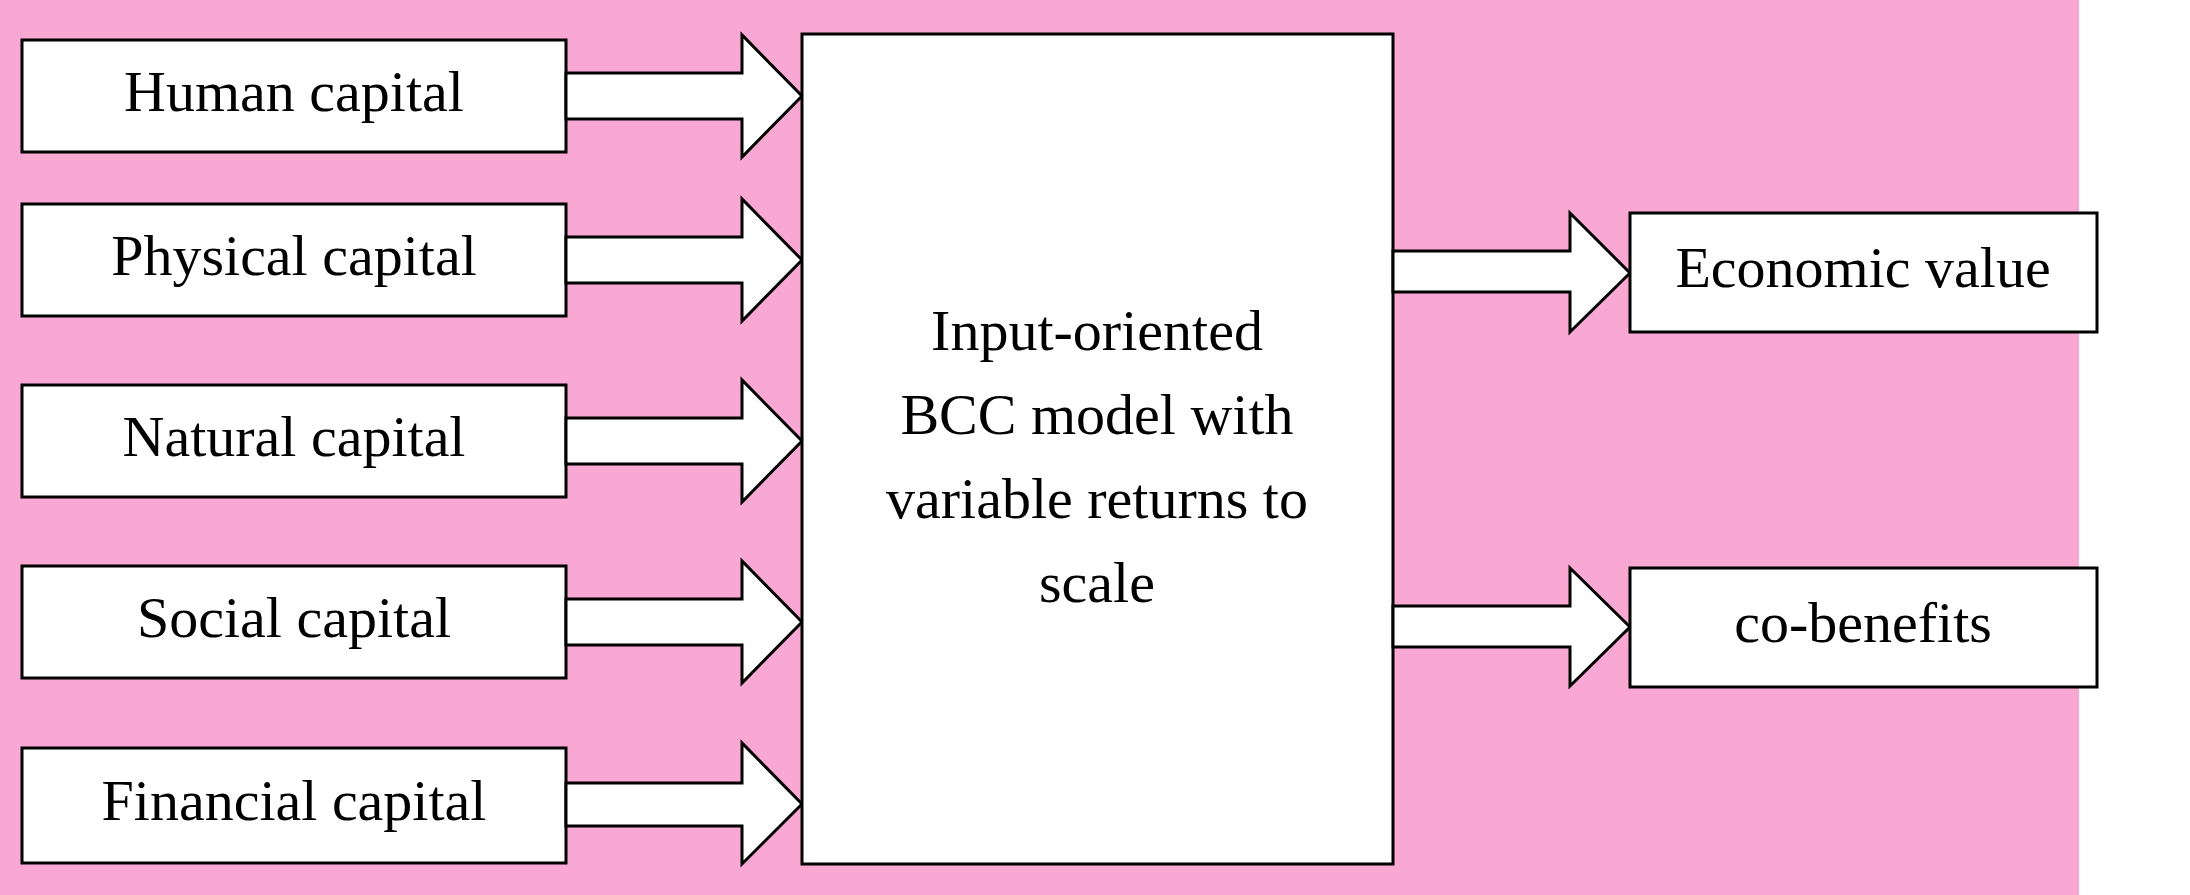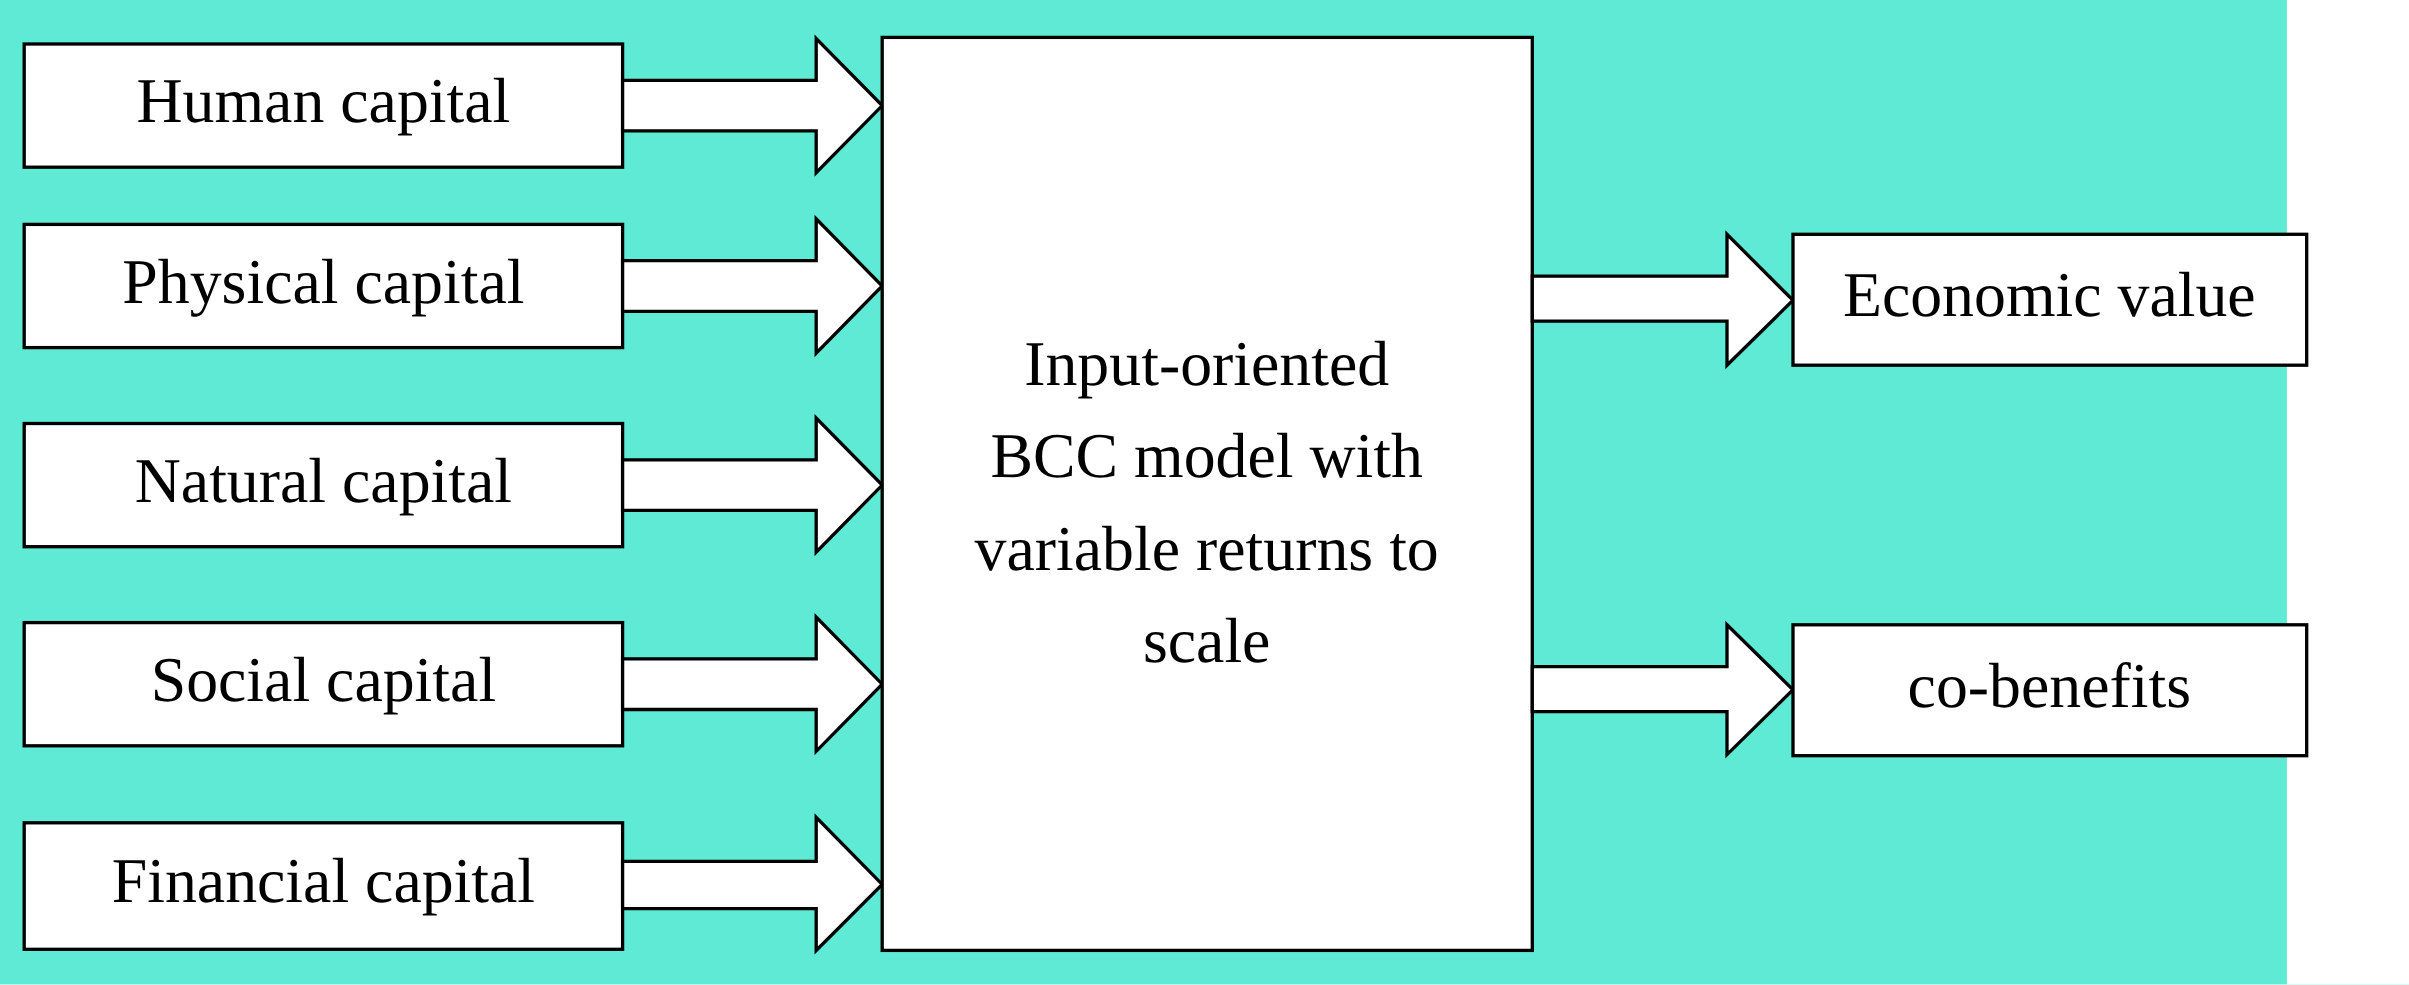--- a/index.html
+++ b/index.html
@@ -10,21 +10,21 @@
   body {
     width: 2190px;
     height: 895px;
     overflow: hidden;
     font-family: "Liberation Serif", "DejaVu Serif", serif;
   }
   #diagram-root {
     position: relative;
     width: 2079px;
     height: 895px;
-    background: #5eead4;
+    background: #f9a8d4;
   }
   svg.diagram-canvas {
     display: block;
     width: 2190px;
     height: 895px;
   }
   .node-rect {
     fill: #ffffff;
     stroke: #000000;
     stroke-width: 3;

